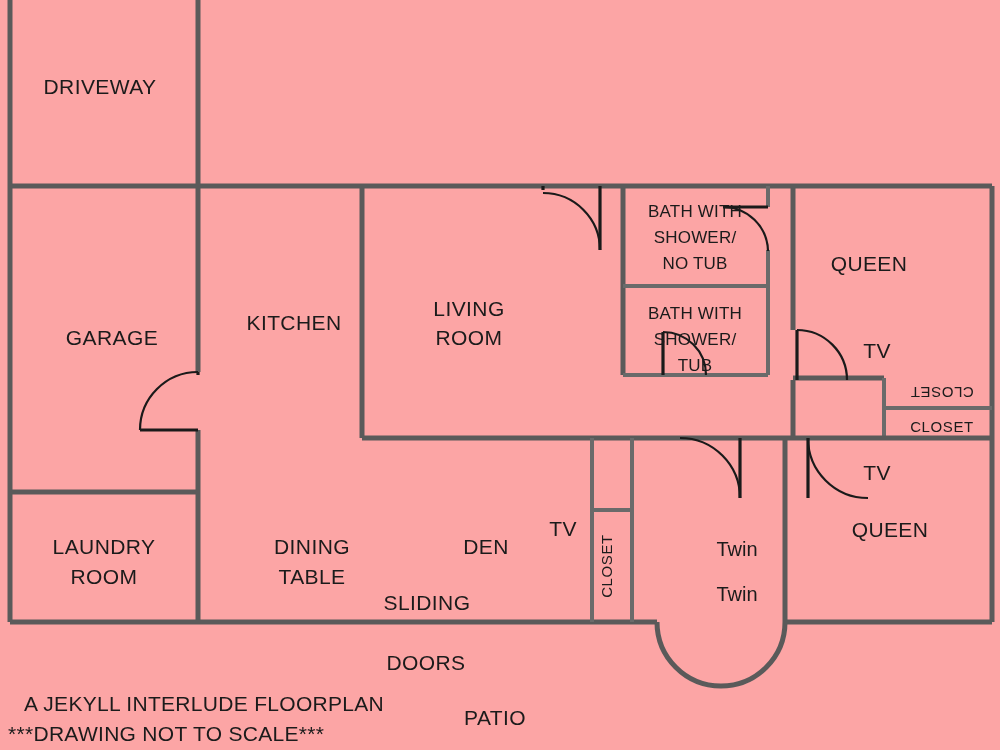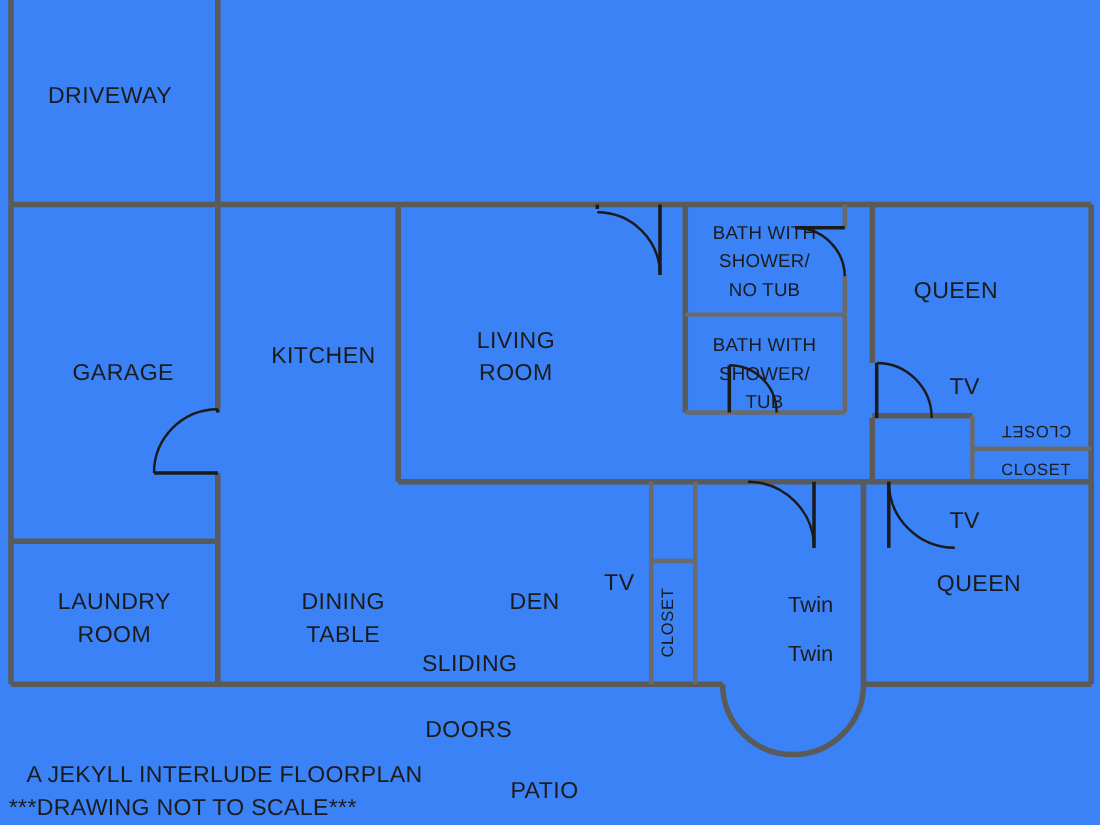--- a/index.html
+++ b/index.html
@@ -10,21 +10,21 @@
   body {
     width: 1000px;
     height: 750px;
     overflow: hidden;
     font-family: "Liberation Sans", sans-serif;
   }
   #floorplan-root {
     position: relative;
     width: 1000px;
     height: 750px;
-    background: #3b82f6;
+    background: #fca5a5;
   }
   svg#plan {
     display: block;
     width: 1000px;
     height: 750px;
   }
   .wall {
     stroke: #5a5a5a;
     stroke-width: 5;
     fill: none;

